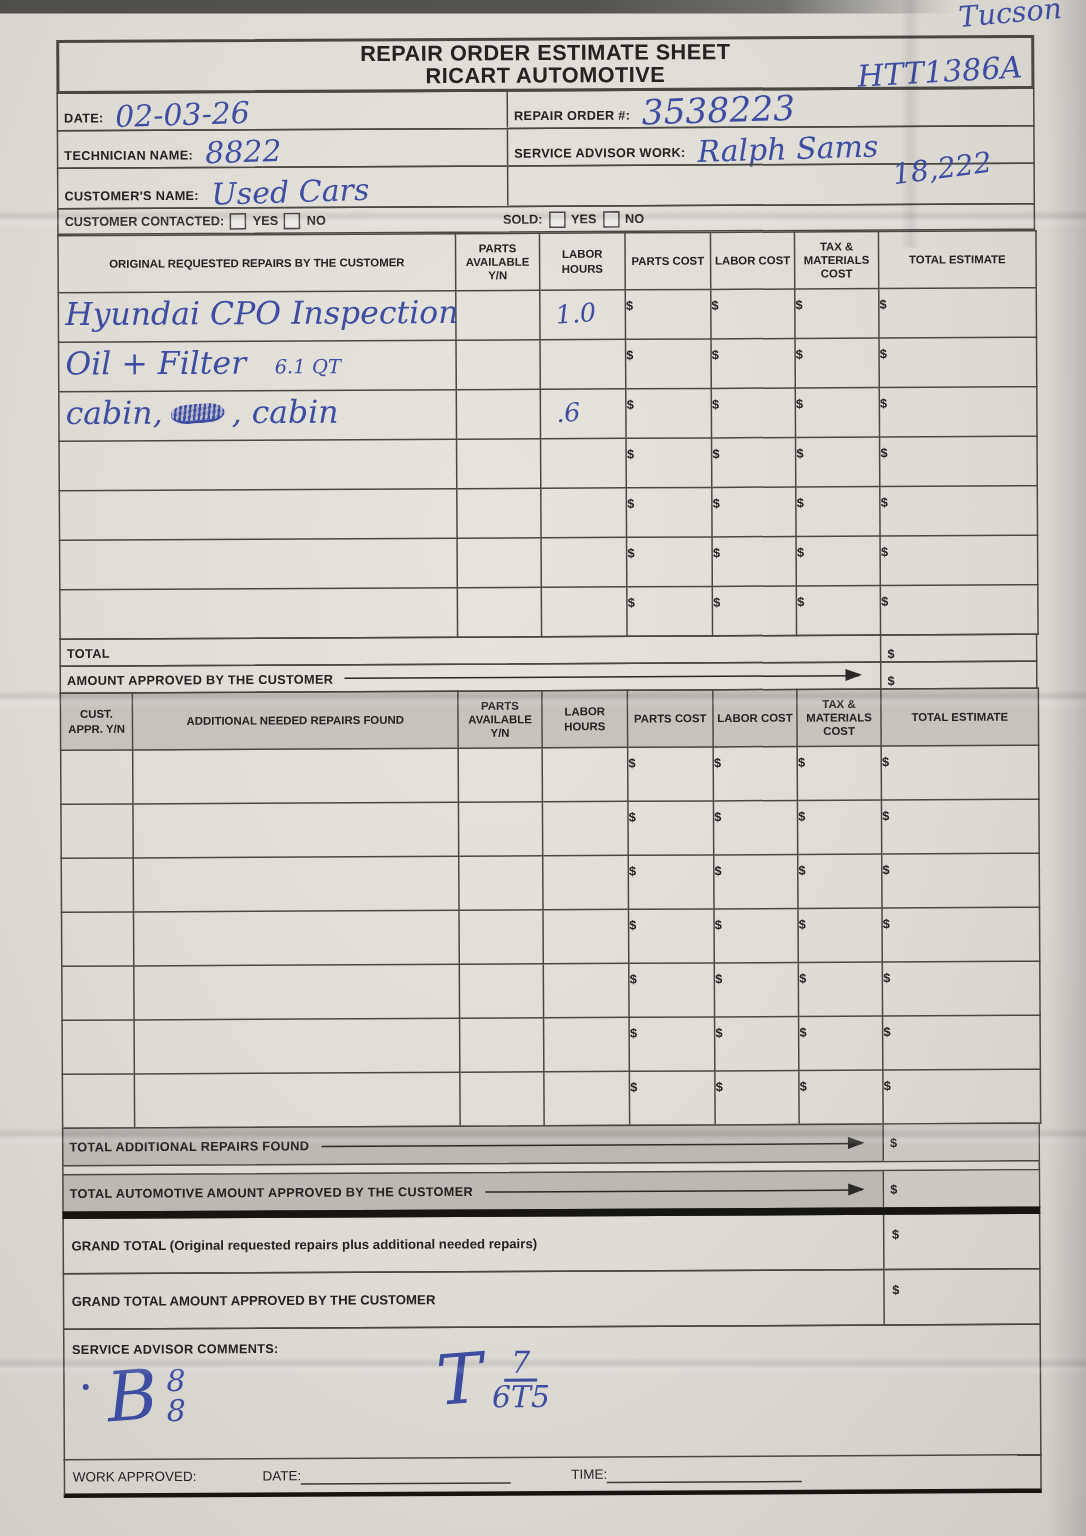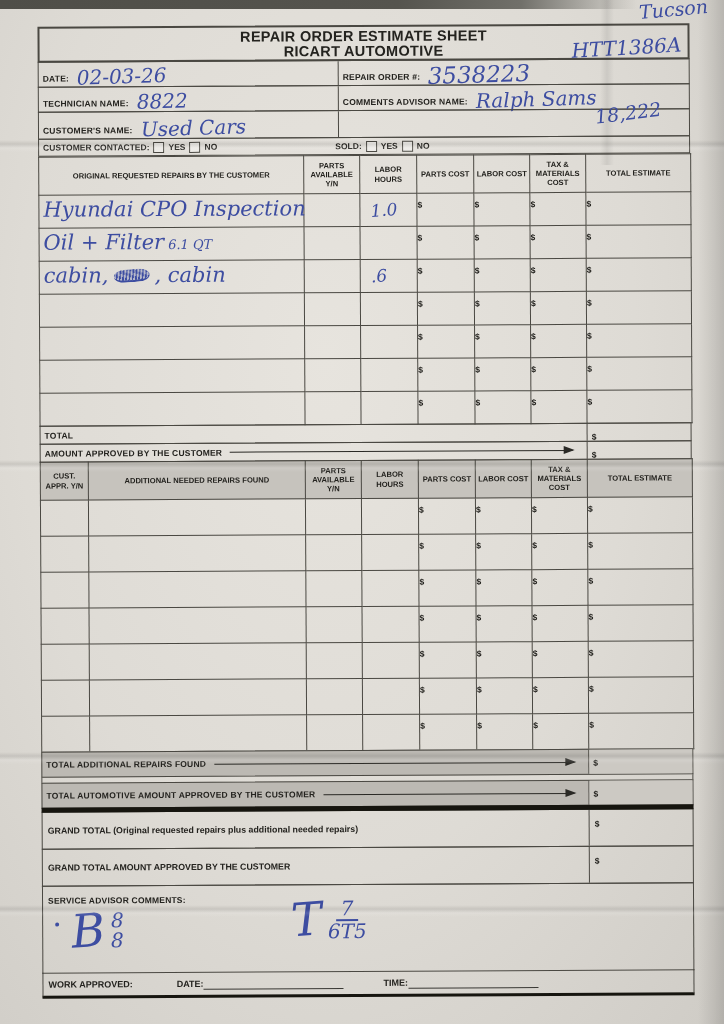--- a/index.html
+++ b/index.html
@@ -49,21 +49,21 @@
   table.grid th,table.grid td{border:1px solid #4a4842;padding:0;vertical-align:top;box-sizing:border-box;}
   table.grid th{font-weight:bold;font-size:7.6px;line-height:1.2;text-align:center;vertical-align:middle;padding:2px 1px;}
   .t1 thead tr{height:38px;}
   .t2 thead tr{height:38px;}
   .t2 th{background:#c6c3bd;}
   .t1 tbody tr{height:33px;} .t2 tbody tr{height:36px;}
   td.money{padding:2px 0 0 4px;}
   .dollar{font-weight:bold;font-size:8.5px;}
   .desc-cell{padding:1px 2px 0 4px !important;}
   .hw-desc{font-size:21px;line-height:26px;}
-  .hw-note{font-size:13px;margin-left:4px;}
+  .hw-note{font-size:13px;margin-left:19px;}
   .hw-labor{font-size:17px;display:inline-block;margin:6px 0 0 10px;transform:rotate(-4deg);}
   .scribble{display:inline-block;width:36px;height:11px;margin:0 5px;transform:rotate(-4deg);
     background:repeating-linear-gradient(100deg,#3d4da1 0 1.6px,rgba(61,77,161,0.25) 1.6px 3.2px);
     border-bottom:2px solid #3d4da1;border-radius:40%/60%;}
 
   
   .sumrow{display:flex;height:19px;}
   .sumrow .labarea{width:547px;display:flex;align-items:center;border-right:1px solid #4a4842;padding:0 4px;box-sizing:border-box;}
   .sumrow .dcell{flex:1;padding:2px 0 0 4px;box-sizing:border-box;}
   .arrowline{flex:1;height:0;border-top:1.4px solid #2a2925;margin:0 10px 0 8px;position:relative;}
@@ -84,21 +84,21 @@
   .cm-group{position:absolute;display:flex;align-items:center;}
   .brake{left:28px;top:22px;}
   .tire{left:248px;top:12px;}
   .cm-letter{font-size:46px;line-height:44px;transform:rotate(-4deg);}
   .stack{display:inline-flex;flex-direction:column;align-items:center;margin-left:6px;font-size:20px;line-height:20px;}
   .stack .num.bar{border-bottom:2px solid #3d4da1;padding:0 5px 1px;}
   .dot{position:absolute;left:12px;top:36px;width:4px;height:4px;border-radius:50%;background:#3d4da1;}
 
   
   .footer{height:26px;display:flex;align-items:center;padding:0 5px;border-bottom:3px solid #16150f;}
-  .f-lbl{font-weight:bold;font-size:9px;}
+  .f-lbl{font-weight:normal;font-size:9px;}
   .uline{display:inline-block;border-bottom:1px solid #3a3935;height:11px;}
   .f-date{margin-left:44px;} .f-time{margin-left:40px;}
   .u1{width:140px;} .u2{width:130px;}
 </style>
 </head>
 <body>
 
 <div class="stage">
   <div class="bg-top"></div>
   <div class="hw tucson">Tucson</div>
@@ -120,21 +120,21 @@
         <span class="lbl">REPAIR ORDER #:</span>
         <span class="hw hval big">3538223</span>
       </div>
     </div>
     <div class="sec hdr-row row-b">
       <div class="cell cl">
         <span class="lbl">TECHNICIAN NAME:</span>
         <span class="hw hval">8822</span>
       </div>
       <div class="cell cr">
-        <span class="lbl">COMMENTS ADVISOR NAME:</span>
+        <span class="lbl">SERVICE ADVISOR WORK:</span>
         <span class="hw hval">Ralph Sams</span>
       </div>
     </div>
     <div class="sec hdr-row row-c">
       <div class="cell cl">
         <span class="lbl">CUSTOMER'S NAME:</span>
         <span class="hw hval">Used Cars</span>
       </div>
       <div class="cell cr">
         <span class="hw mileage">18,222</span>

